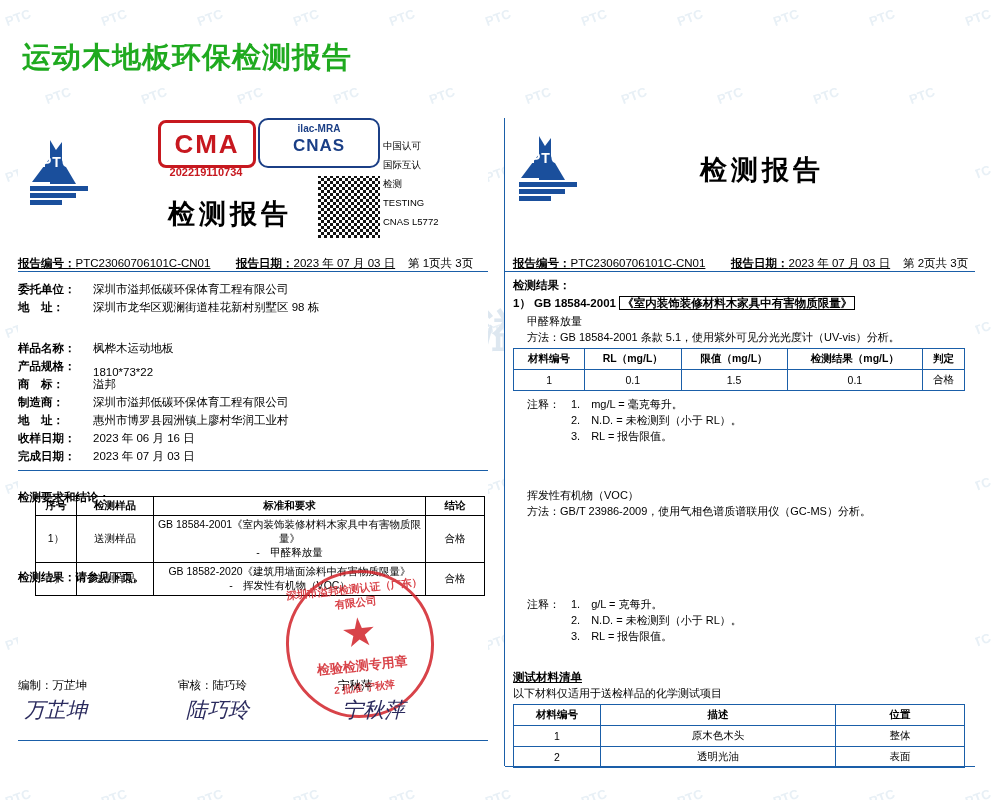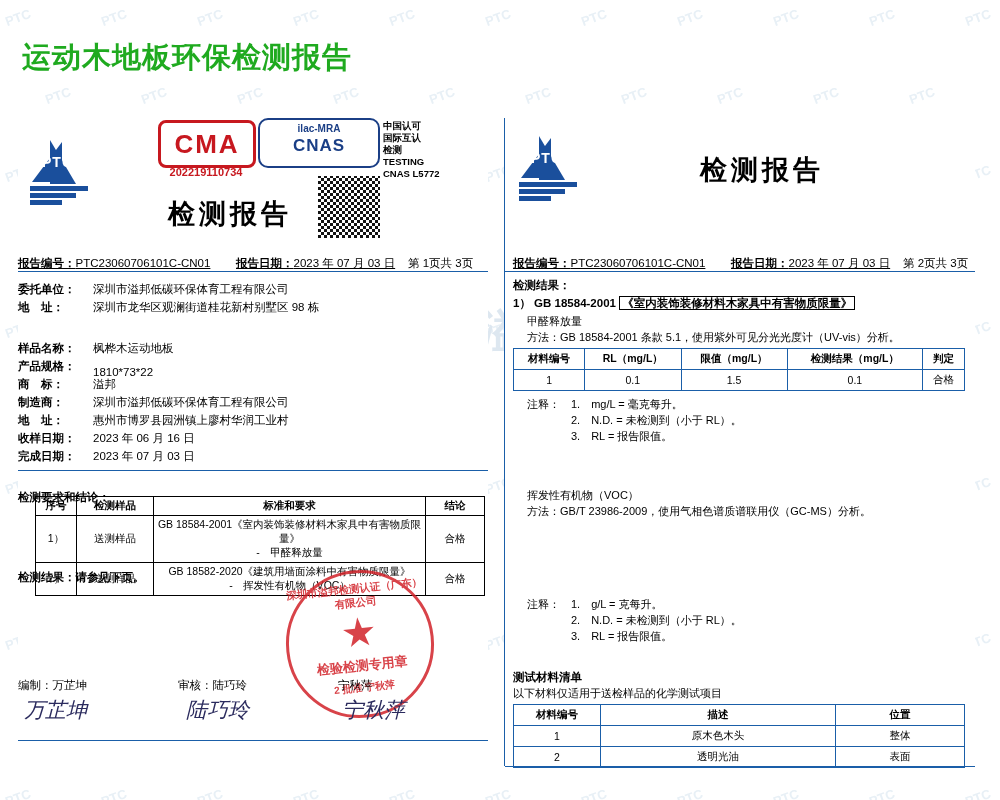--- a/index.html
+++ b/index.html
@@ -132,25 +132,24 @@
     position: absolute;
     left: 0; right: 0; top: 16px;
     text-align: center;
     font-size: 17px;
     color: #1b3f86;
     font-weight: bold;
     letter-spacing: 1px;
   }
   .badge-cnas-text {
     position: absolute;
-    left: 365px; top: 2px;
+    left: 365px; top: 18px;
     font-size: 9.5px;
-    line-height: 12px;
+    line-height: 19px;
     color: #000;
-    font-weight: bold;
   }
   .qr {
     position: absolute;
     left: 300px; top: 58px;
     width: 62px; height: 62px;
     background:
       repeating-linear-gradient(0deg, #000 0 3px, #fff 3px 6px),
       repeating-linear-gradient(90deg, #000 0 3px, #fff 3px 6px);
     background-blend-mode: difference;
     opacity: .92;
@@ -588,21 +587,21 @@
   <div class="note" style="left:22px; top:310px;">　　　　3.　RL = 报告限值。</div>
 
   <div class="sec-sub" style="left:22px; top:370px;">挥发性有机物（VOC）</div>
   <div class="sec-sub" style="left:22px; top:386px;">方法：GB/T 23986-2009，使用气相色谱质谱联用仪（GC-MS）分析。</div>
 
 
   <div class="note" style="left:22px; top:478px;">注释：　1.　g/L = 克每升。</div>
   <div class="note" style="left:22px; top:494px;">　　　　2.　N.D. = 未检测到（小于 RL）。</div>
   <div class="note" style="left:22px; top:510px;">　　　　3.　RL = 报告限值。</div>
 
-  <div class="sec-title" style="left:8px; top:552px;">测试材料清单</div>
+  <div class="sec-title" style="left:8px; top:552px;text-decoration:underline;">测试材料清单</div>
   <div class="sec-sub" style="left:8px; top:568px;">以下材料仅适用于送检样品的化学测试项目</div>
 
   <table class="bgrid" style="left:8px; top:586px; width:452px;">
     <thead>
       <tr>
         <th style="width:78px">材料编号</th>
         <th>描述</th>
         <th style="width:120px">位置</th>
       </tr>
     </thead>

